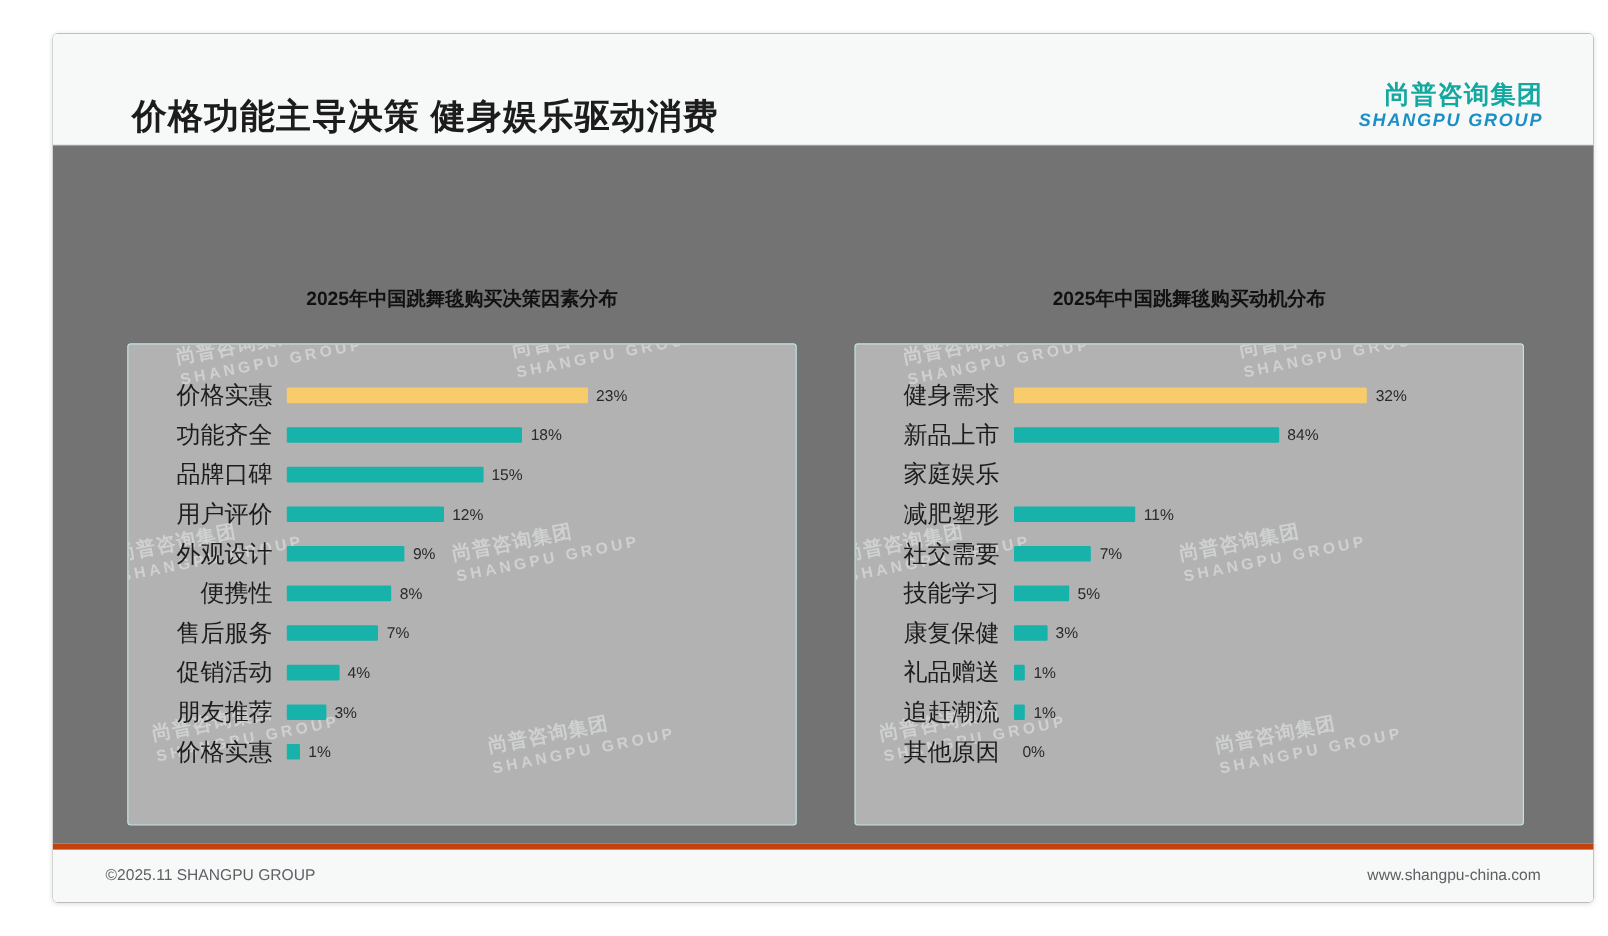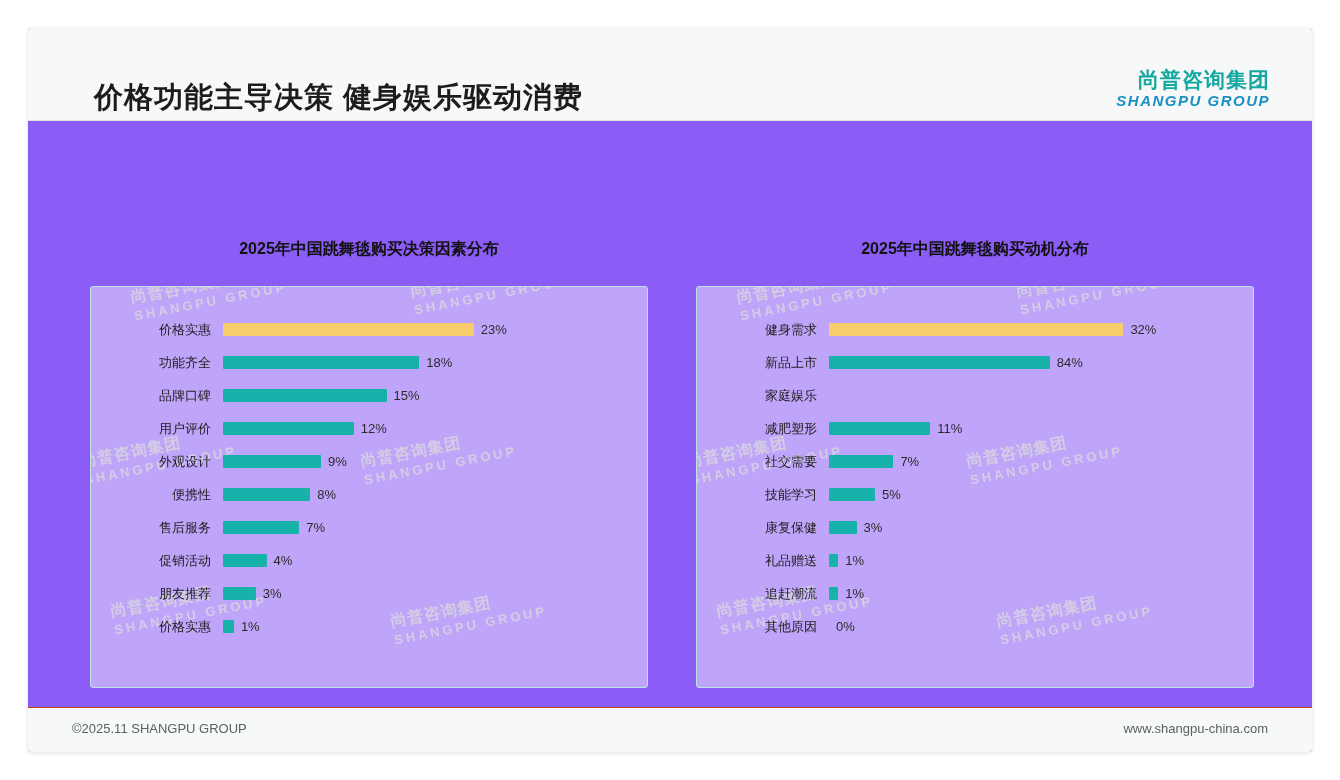--- a/index.html
+++ b/index.html
@@ -8,25 +8,25 @@
     background: #ffffff;
   }
   body {
     width: 1340px;
     height: 780px;
     font-family: "Liberation Sans", sans-serif;
     overflow: hidden;
   }
   .slide {
     position: absolute;
-    left: 28px;
+    left: 44px;
     top: 28px;
     width: 1284px;
     height: 724px;
-    background: #8b5cf6;
+    background: #737373;
     border-radius: 4px;
     box-shadow: 0 1px 4px rgba(0,0,0,0.13);
     overflow: hidden;
   }
 
   
   .header {
     position: relative;
     height: 92px;
     border-bottom: 1px solid #e2e4e5;
@@ -116,21 +116,21 @@
   }
   .row {
     display: flex;
     align-items: center;
     height: 33px;
   }
   .row-label {
     width: 132px;
     text-align: right;
     padding-right: 12px;
-    font-size: 13px;
+    font-size: 20px;
     color: #1d1d1d;
     white-space: nowrap;
     box-sizing: border-box;
   }
   .bar-wrap {
     flex: 1;
     display: flex;
     align-items: center;
     height: 33px;
     position: relative;
@@ -146,21 +146,21 @@
     color: #2a2a2a;
     margin-left: 7px;
     white-space: nowrap;
   }
   .footer {
     position: absolute;
     left: 0;
     bottom: 0;
     width: 100%;
     height: 44px;
-    border-top: 1px solid #c2410c;
+    border-top: 5px solid #c2410c;
     background: #f7f8f8;
   }
   .footer-left {
     position: absolute;
     left: 44px;
     top: 13px;
     font-size: 13px;
     color: #5c6164;
     white-space: nowrap;
   }

